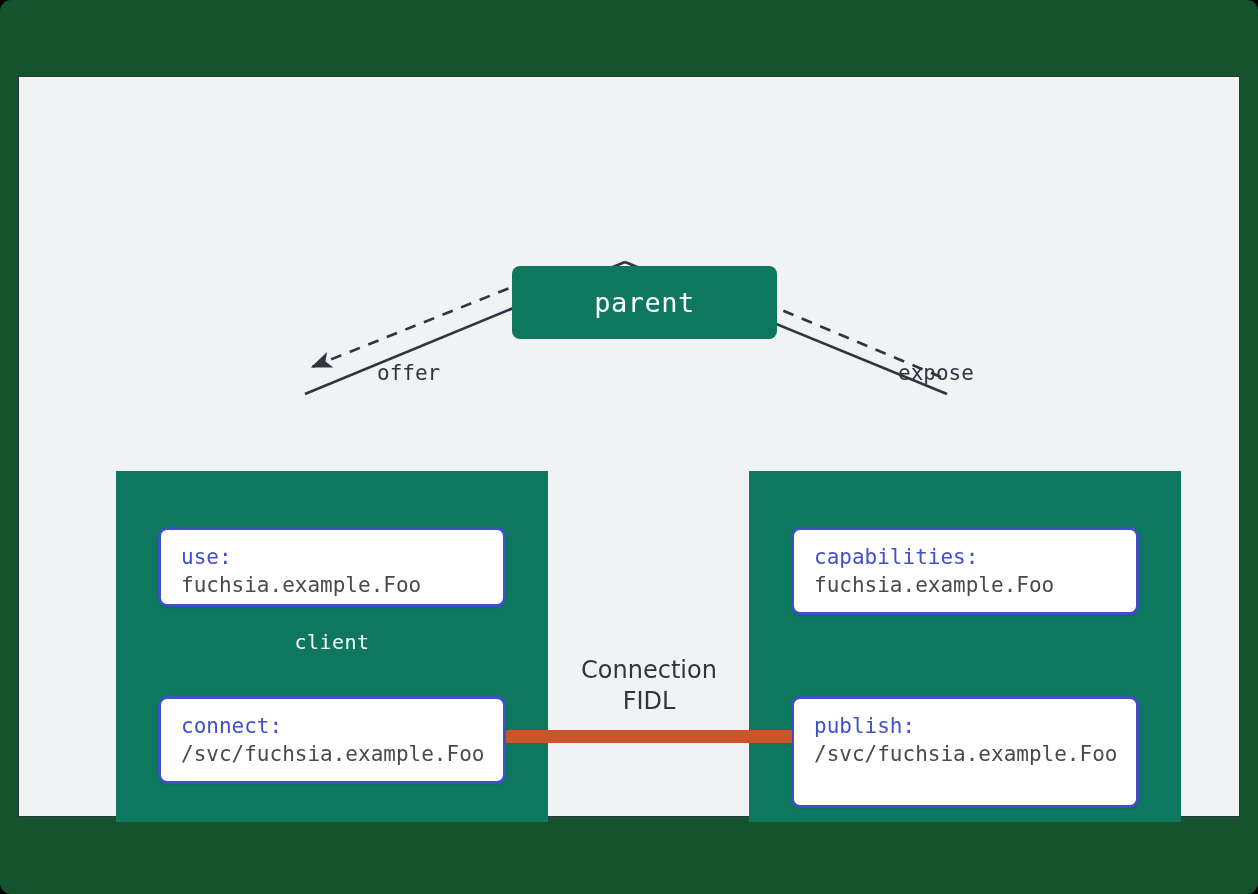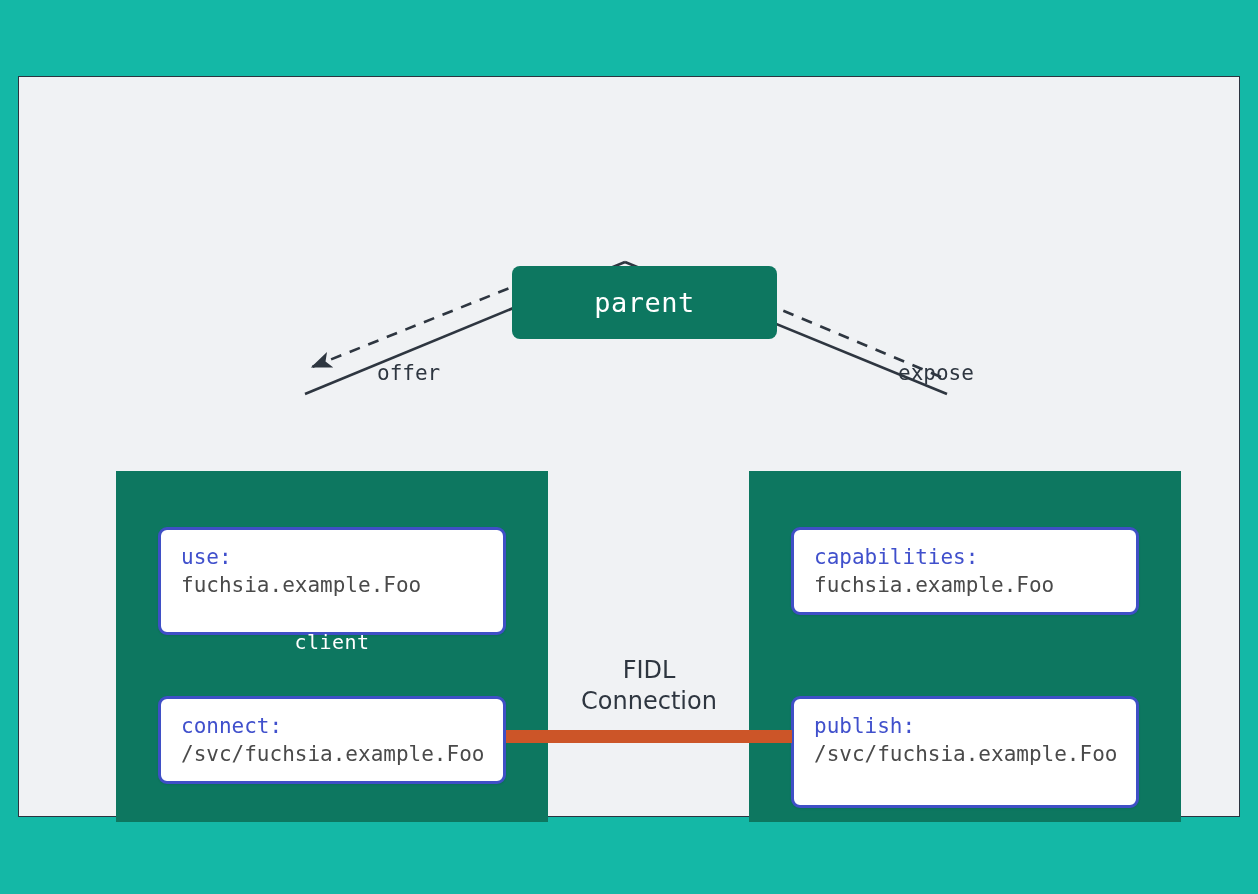--- a/index.html
+++ b/index.html
@@ -12,21 +12,22 @@
     height: 894px;
     overflow: hidden;
     font-family: "DejaVu Sans", sans-serif;
   }
 
   #frame {
     position: absolute;
     left: 0; top: 0;
     width: 1258px;
     height: 894px;
-    background: #14b8a6;
+    background: #14532d;
+    border-radius: 11px;
   }
 
   #canvas {
     position: absolute;
     left: 18px;
     top: 76px;
     width: 1222px;
     height: 741px;
     background: #F0F2F4;
     border: 1px solid #2B3440;
@@ -104,21 +105,21 @@
     font-size: 21px;
     color: #4A4A4A;
     line-height: 1.32;
     white-space: nowrap;
   }
 
   #use-card {
     left: 42px;
     top: 56px;
     width: 348px;
-    height: 108px;
+    height: 80px;
   }
   #connect-card {
     left: 42px;
     top: 225px;
     width: 348px;
     height: 88px;
   }
   #capabilities-card {
     left: 42px;
     top: 56px;
@@ -226,18 +227,18 @@
         <div class="card-value">fuchsia.example.Foo</div>
       </div>
       <div class="card" id="publish-card">
         <div class="card-key">publish:</div>
         <div class="card-value">/svc/fuchsia.example.Foo</div>
       </div>
     </div>
 
     <div id="fidl-bar"></div>
     <div id="fidl-label">
+      <div>Connection</div>
       <div>FIDL</div>
-      <div>Connection</div>
     </div>
 
   </div>
 </div>
 
 </body></html>

